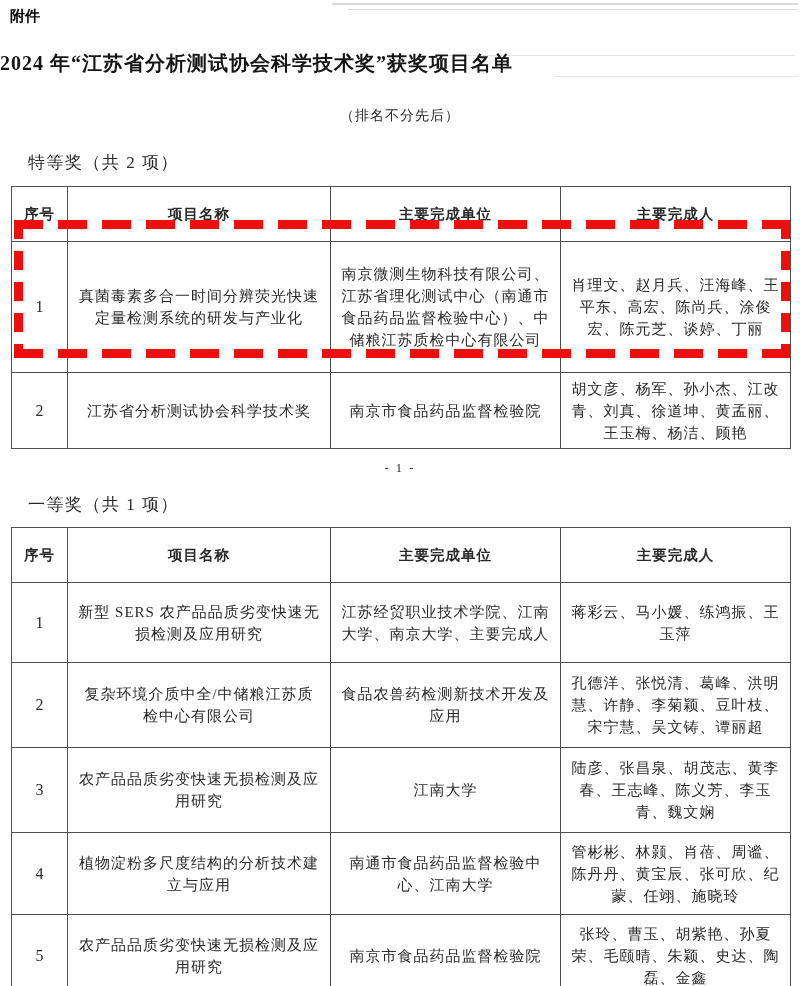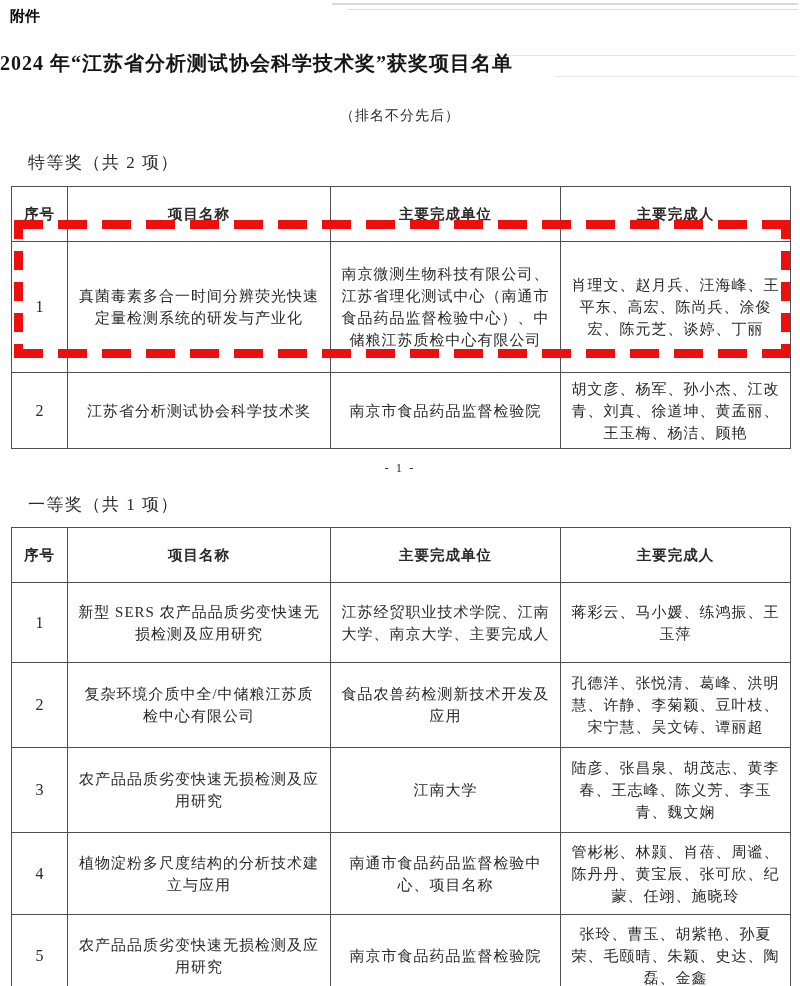--- a/index.html
+++ b/index.html
@@ -166,21 +166,21 @@
     </tr>
     <tr class="r2">
       <td class="no">3</td>
       <td>农产品品质劣变快速无损检测及应用研究</td>
       <td>江南大学</td>
       <td>陆彦、张昌泉、胡茂志、黄李春、王志峰、陈义芳、李玉青、魏文娴</td>
     </tr>
     <tr class="r3">
       <td class="no">4</td>
       <td>植物淀粉多尺度结构的分析技术建立与应用</td>
-      <td>南通市食品药品监督检验中心、项目名称</td>
+      <td>南通市食品药品监督检验中心、江南大学</td>
       <td>管彬彬、林颢、肖蓓、周谧、陈丹丹、黄宝辰、张可欣、纪蒙、任翊、施晓玲</td>
     </tr>
     <tr class="r4">
       <td class="no">5</td>
       <td>农产品品质劣变快速无损检测及应用研究</td>
       <td>南京市食品药品监督检验院</td>
       <td>张玲、曹玉、胡紫艳、孙夏荣、毛颐晴、朱颖、史达、陶磊、金鑫</td>
     </tr>
   </tbody>
 </table>

